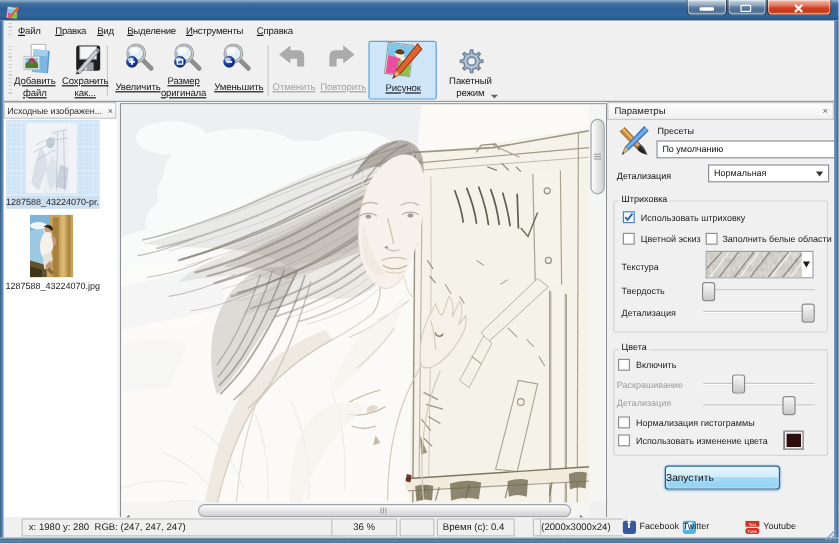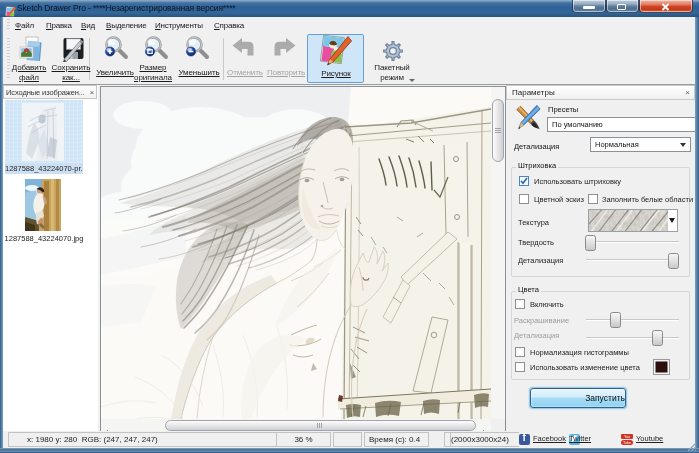--- a/index.html
+++ b/index.html
@@ -44,25 +44,25 @@
 #rphead{position:absolute;left:0;top:0;width:189px;height:15px;background:linear-gradient(180deg,#ffffff,#f0f0f0);border:1px solid #c9c9c9;font-size:8px;color:#222;padding:2px 0 0 5px}
 .blbl{font-size:7.5px;font-weight:normal;color:#111;position:absolute;white-space:nowrap}
 .lbl{font-size:7.5px;color:#222;position:absolute;white-space:nowrap}
 .dlbl{font-size:7.5px;color:#9b9b9b;position:absolute;white-space:nowrap}
 .combo{position:absolute;background:#fff;border:1px solid #8b9097;font-size:7.5px;color:#111;line-height:14px;padding-left:4px;white-space:nowrap}
 .carr{position:absolute;right:4px;top:6px;width:0;height:0;border:3px solid transparent;border-top:4px solid #333}
 .group{position:absolute;border:1px solid #d5d5d5;border-radius:2px}
 .cb{position:absolute;width:10px;height:10px;background:#fff;border:1px solid #8f8f8f}
 .slider-track{position:absolute;height:2px;background:#c8c8c8;border-bottom:1px solid #fff}
 .slider-thumb{position:absolute;width:11px;height:16px;background:linear-gradient(180deg,#f7f7f7,#dcdcdc 60%,#c8c8c8);border:1px solid #8a8a8a;border-radius:2.5px}
-#runbtn{position:absolute;left:24px;top:303px;width:96px;height:20px;border:1px solid #2c628b;border-radius:3px;background:linear-gradient(180deg,#e8f6fd 0%,#d0ecfb 45%,#a8dcf5 50%,#8fd1f2 100%);box-shadow:0 0 1.5px 0.5px #8cc0e4,inset 0 0 2px #fff;font-size:8.5px;text-align:right;line-height:19px;color:#111}
+#runbtn{position:absolute;left:48px;top:303px;width:96px;height:20px;border:1px solid #2c628b;border-radius:3px;background:linear-gradient(180deg,#e8f6fd 0%,#d0ecfb 45%,#a8dcf5 50%,#8fd1f2 100%);box-shadow:0 0 1.5px 0.5px #8cc0e4,inset 0 0 2px #fff;font-size:8.5px;text-align:left;line-height:19px;color:#111}
 
 #statusbar{position:absolute;left:0px;top:431px;width:699px;height:17px;background:#f0f0f0;font-size:8px;color:#222}
 .ssec{position:absolute;top:1px;height:15px;border:1px solid #c3c3c3;background:#f0f0f0;line-height:14px;white-space:nowrap}
-.slink{text-decoration:underline;color:#222;font-size:7.5px}
+.slink{color:#222;font-size:7.5px}
 </style></head>
 <body>
 <div id="win">
 
  <div id="menubar">
   <span style="left:12px"><span class="u">Ф</span>айл</span>
   <span style="left:43px"><span class="u">П</span>равка</span>
   <span style="left:78px"><span class="u">В</span>ид</span>
   <span style="left:103px"><span class="u">В</span>ыделение</span>
   <span style="left:152px"><span class="u">И</span>нструменты</span>
@@ -538,21 +538,21 @@
   <div class="slider-track" style="left:80px;top:252px;width:93px"></div>
   <div class="slider-thumb" style="left:146px;top:245px"></div>
   <div class="cb" style="left:9px;top:262px"></div>
   <div class="lbl" style="left:24px;top:263px">Нормализация гистограммы</div>
   <div class="cb" style="left:9px;top:277px"></div>
   <div class="lbl" style="left:24px;top:278px">Использовать изменение цвета</div>
   <div style="position:absolute;left:147px;top:274px;width:17px;height:16px;background:#2e0d0d;border:1px solid #9a9a9a;box-shadow:inset 0 0 0 1.5px #f2f2f2"></div>
   <div id="runbtn">Запустить</div>
  </div>
  <div id="statusbar">
-  <div class="ssec" style="left:8px;width:270px;padding-left:18px">x: 1980 y: 280&nbsp;&nbsp;RGB: (247, 247, 247)</div>
+  <div class="ssec" style="left:18px;width:270px;padding-left:5px">x: 1980 y: 280&nbsp;&nbsp;RGB: (247, 247, 247)</div>
   <div class="ssec" style="left:276px;width:55px;text-align:center">36 %</div>
   <div class="ssec" style="left:333px;width:29px"></div>
   <div class="ssec" style="left:364px;width:65px;padding-left:4px">Время (с): 0.4</div>
   <div class="ssec" style="left:444px;width:24px;padding-left:19px">JPG</div>
   <div class="ssec" style="left:450px;width:72px;padding-left:0">(2000x3000x24)</div>
   <div class="ssec" style="left:519px;width:176px;border-color:transparent" id="links"></div>
   <div style="position:absolute;left:519px;top:3px;width:11px;height:11px;background:#3a579c;border-radius:2px">
         <span style="position:absolute;left:3.5px;top:-2px;color:#fff;font-size:10px;font-weight:bold">f</span>
       </div>
   <span class="slink" style="position:absolute;left:533px;top:3px">Facebook</span>
@@ -579,21 +579,20 @@
  </div>
 
  <div id="titlebar"></div>
  <div id="titleicon" style="position:absolute;left:5px;top:3px;width:11px;height:11px"><svg width="11" height="11" viewBox="0 0 11 11">
   <rect x="1" y="1" width="8" height="9" fill="#f6f6f2" stroke="#888" stroke-width="0.6" transform="rotate(5 5 5)"></rect>
   <path d="M1.5 2 h7 v3 q-3 2 -7 0 z" fill="#7cc6e8"></path>
   <path d="M1.5 5 q3 2 6 0 l-1 5 h-5 z" fill="#e84fa2"></path>
   <path d="M5 7 q2 -1.5 4.5 0 l-0.5 3 h-4 z" fill="#8cc24a"></path>
   <path d="M9.5 0.5 L11 2.5 L4 9.5 L2 10.5 L3 8.5 Z" fill="#e2622f"></path>
  </svg></div>
- <div id="titletext">Sketch Drawer Pro - ****Незарегистрированная версия****</div>
  <div class="wbtn" id="btnmin"></div>
  <div class="wbtn" id="btnmax"></div>
  <div class="wbtn" id="btncls"></div>
  <div class="wsym" style="left:583px;top:6px;width:12px;height:3px;background:#fff;border-radius:1px"></div>
  <div class="wsym" style="left:617px;top:4px;width:9px;height:6px;border:1.5px solid #fff;background:transparent;border-radius:1px"></div>
  <div class="wsym" style="left:661px;top:3px;line-height:0">
       <svg style="display:block" width="9" height="8" viewBox="0 0 9 8">
         <path d="M1.5 1 L7.5 7 M7.5 1 L1.5 7" stroke="#fff" stroke-width="1.9"></path>
       </svg>
     </div>

